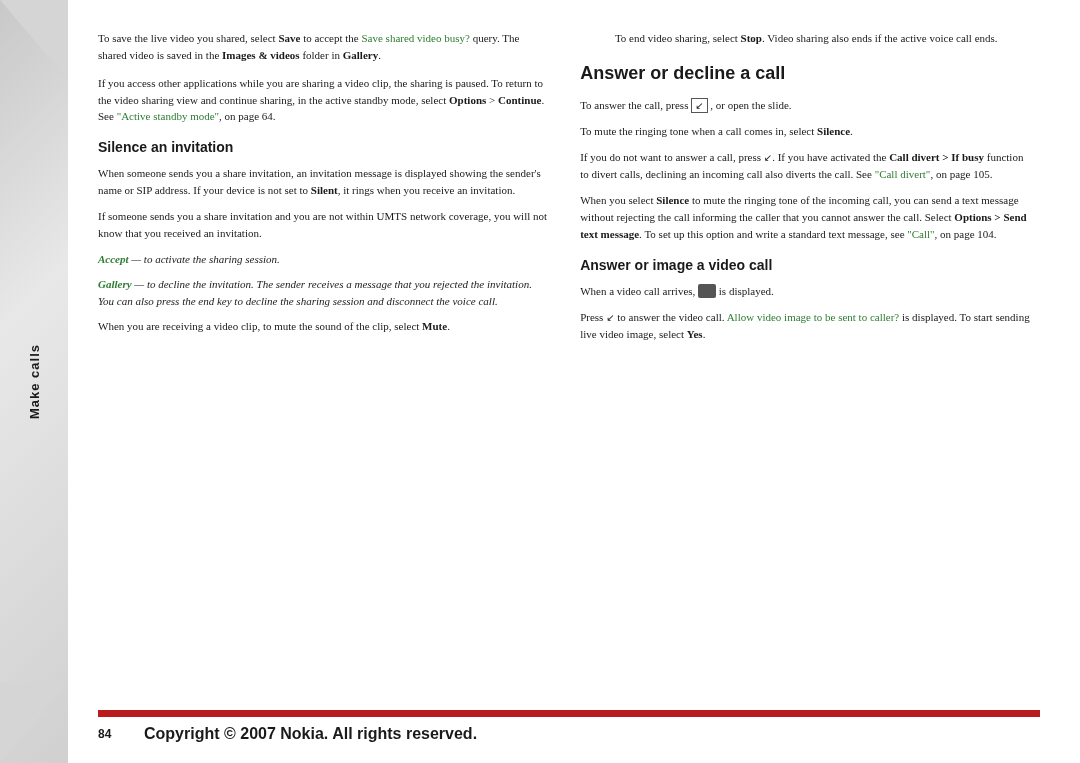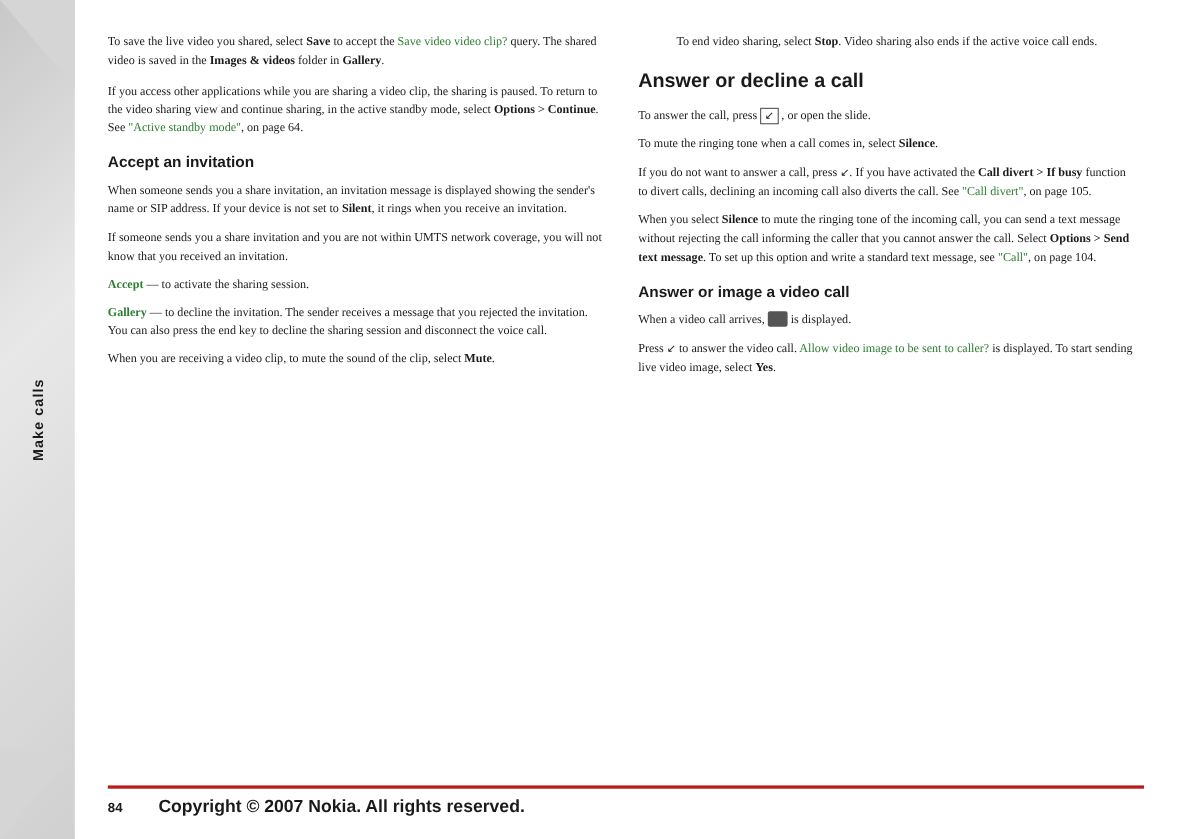--- a/index.html
+++ b/index.html
@@ -126,39 +126,40 @@
       text-decoration: none;
     }
     
     .bold {
       font-weight: bold;
     }
     
     .footer {
       display: flex;
       align-items: center;
-      border-top: 3px solid #b91c1c;
+      border-top: 7px solid #b91c1c;
       padding-top: 8px;
       margin-top: 12px;
     }
     .page-number {
       font-size: 12px;
       font-weight: bold;
       font-family: Arial, sans-serif;
       margin-right: 16px;
       min-width: 30px;
     }
     .copyright {
       font-size: 16px;
       font-weight: bold;
       font-family: Arial, sans-serif;
     }
     
     .action-item {
       margin-bottom: 8px;
+      font-style: italic;
     }
     
     .silence-bold {
       font-weight: bold;
     }
   </style>
 </head>
 <body>
 
 <div class="page-container">
@@ -168,32 +169,32 @@
     <span class="sidebar-tab-text">Make calls</span>
     <div class="sidebar-triangle-bottom"></div>
   </div>
 
   <div class="main-content">
     <div class="columns">
 
       <div class="left-column">
         <p class="intro-text">
           To save the live video you shared, select <span class="bold">Save</span> to accept the
-          <span class="link-green">Save video video clip?</span> query. The shared video is saved
+          <span class="link-green">Save shared video busy?</span> query. The shared video is saved
           in the <span class="bold">Images &amp; videos</span> folder in <span class="bold">Gallery</span>.
         </p>
         <p class="intro-text">
           If you access other applications while you are sharing a
           video clip, the sharing is paused. To return to the video
           sharing view and continue sharing, in the active standby
           mode, select <span class="bold">Options</span> &gt; <span class="bold">Continue</span>. See <span class="link-green">"Active standby
           mode"</span>, on page 64.
         </p>
 
-        <h2 class="section-heading-small">Accept an invitation</h2>
+        <h2 class="section-heading-small">Silence an invitation</h2>
 
         <p class="body-para">
           When someone sends you a share invitation, an invitation
           message is displayed showing the sender's name or SIP
           address. If your device is not set to <span class="bold">Silent</span>, it rings when
           you receive an invitation.
         </p>
         <p class="body-para">
           If someone sends you a share invitation and you are not
           within UMTS network coverage,  you will not know that

